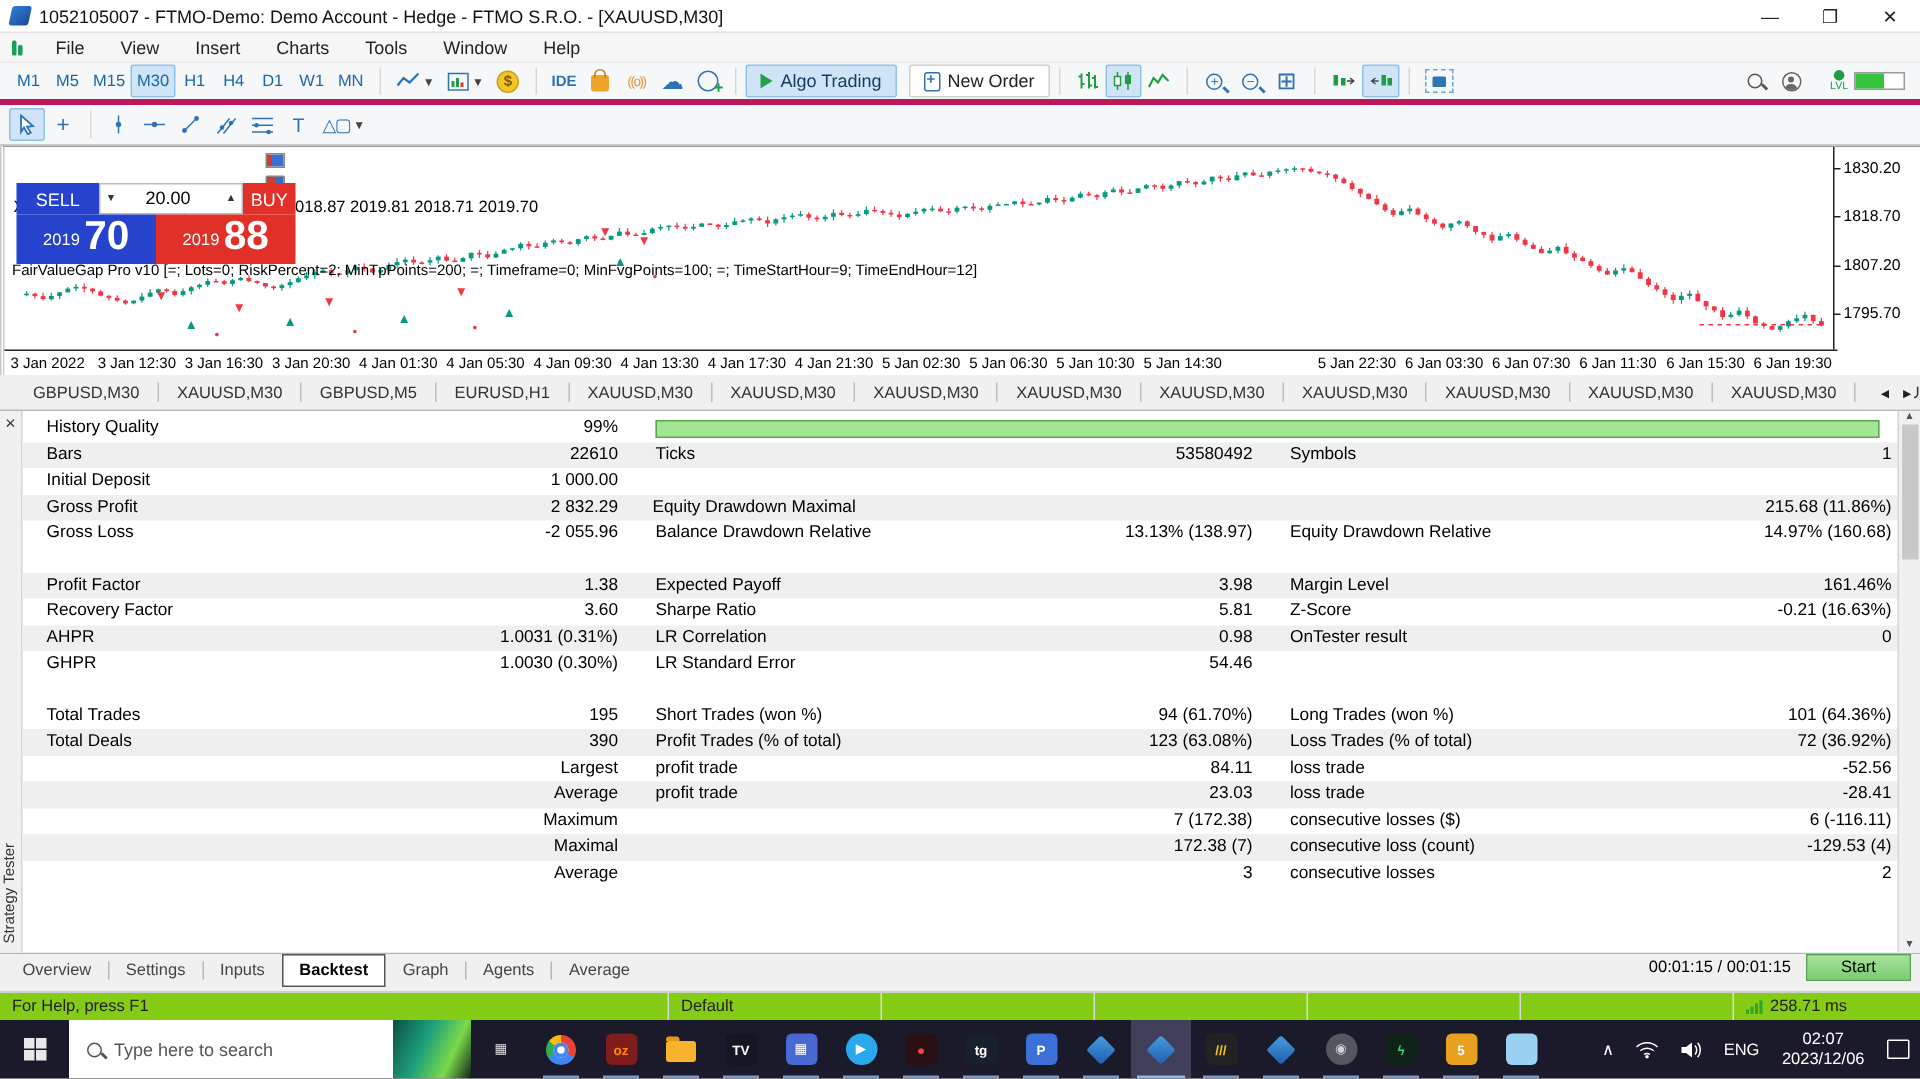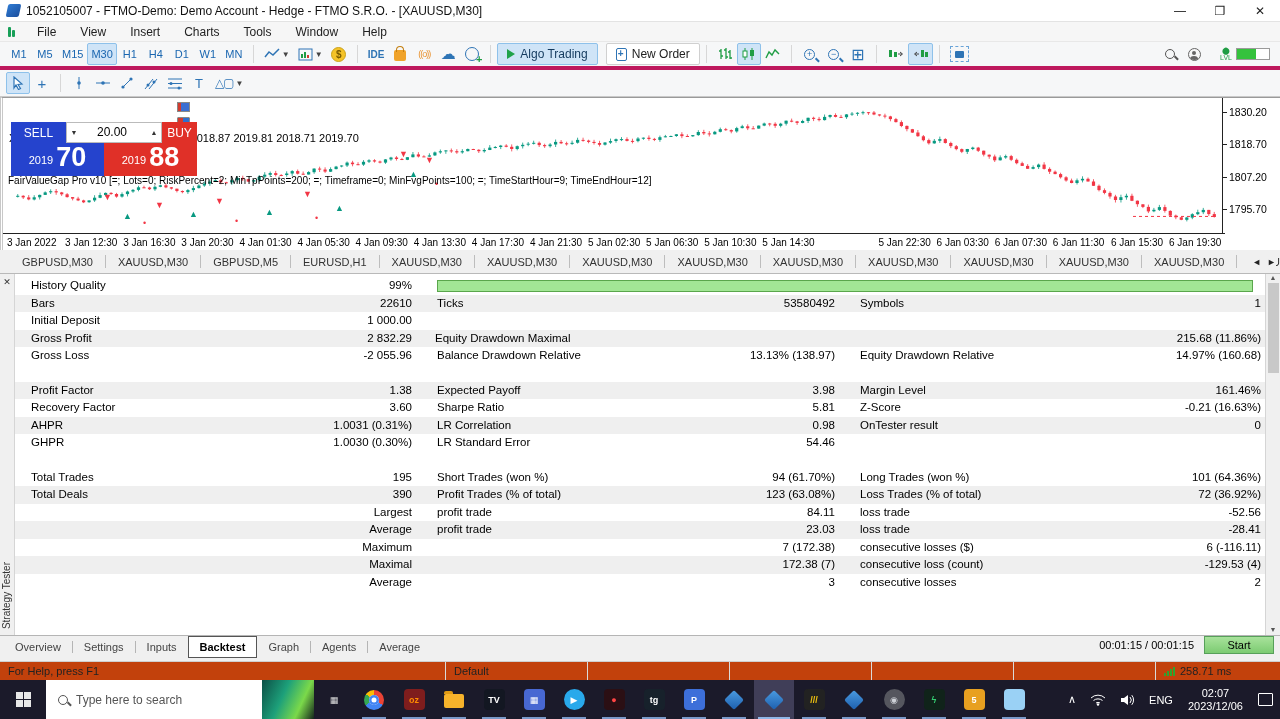--- a/index.html
+++ b/index.html
@@ -119,21 +119,21 @@
   .testertabs{height:26px;background:#f0f0f0;border-top:1px solid #b5b5b5;display:flex;align-items:flex-start;
         font-size:11px;color:#444;padding-left:4px;}
   .ttab{padding:5px 11px;white-space:nowrap;}
   .ttab.active{background:#fff;border:1px solid #555;font-weight:bold;color:#000;padding:4px 11px;}
   .ttsep{width:1px;height:12px;background:#b5b5b5;}
   .ttright{margin-left:auto;display:flex;align-items:center;gap:10px;padding-right:6px;}
   .timer{font-size:11px;color:#000;}
   .startbtn{width:70px;height:18px;background:linear-gradient(#a8e29b,#7ccb72);border:1px solid #57a05a;
         font-size:11px;display:flex;align-items:center;justify-content:center;color:#000;}
   
-  .statusbar{height:19px;background:#c2410c;border-top:1px solid #cfcfcf;display:flex;align-items:center;font-size:11px;color:#222;}
+  .statusbar{height:19px;background:#84cc16;border-top:1px solid #cfcfcf;display:flex;align-items:center;font-size:11px;color:#222;}
   .sb-help{flex:1;padding-left:8px;}
   .sb-cell{width:142px;height:100%;display:flex;align-items:center;padding-left:8px;border-left:1px solid #dadada;}
   .sb-lat{width:125px;height:100%;display:flex;align-items:center;gap:5px;border-left:1px solid #dadada;padding-left:8px;}
   .bars{display:flex;align-items:flex-end;gap:1px;}
   .bars i{display:block;width:2px;background:#2fa32f;}
   
   .taskbar{height:39px;background:#1b1a2a;display:flex;align-items:stretch;color:#fff;}
   .startbtn-win{width:46px;display:flex;align-items:center;justify-content:center;}
   .winlogo{display:grid;grid-template-columns:7px 7px;grid-template-rows:7px 7px;gap:1px;}
   .winlogo i{background:#e8e8e8;display:block;}

